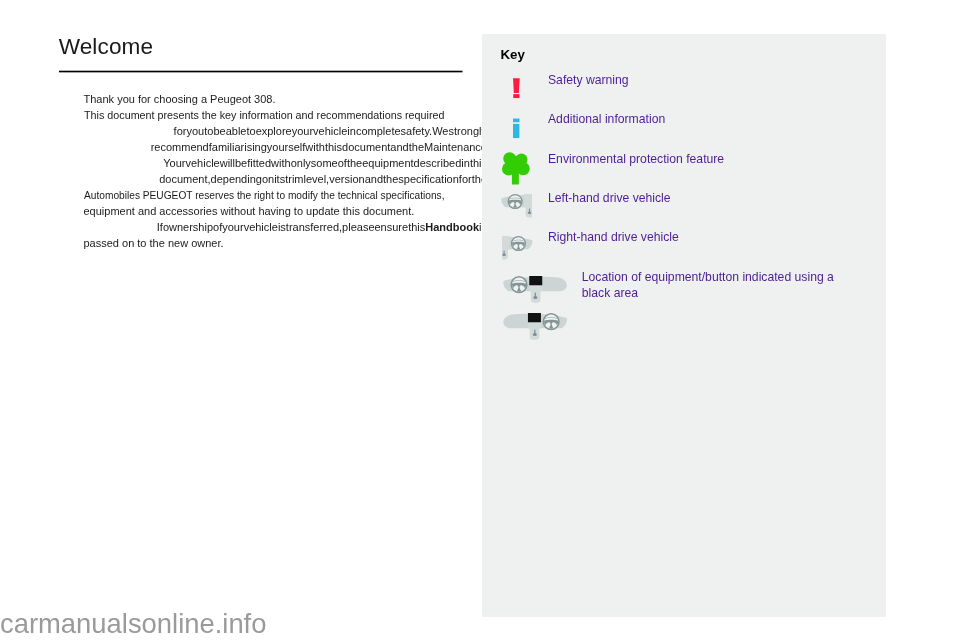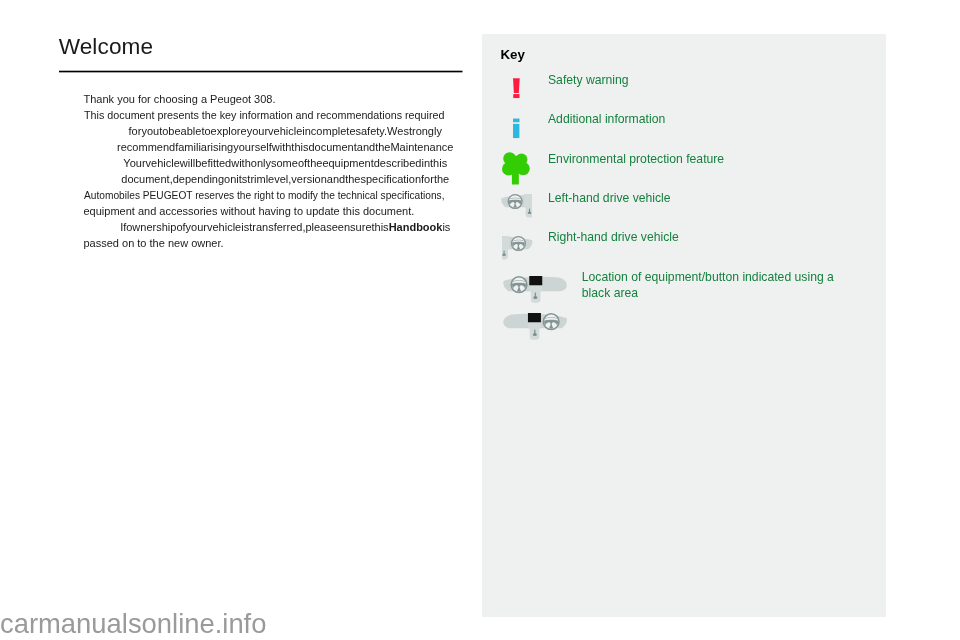--- a/index.html
+++ b/index.html
@@ -2,25 +2,25 @@
 <html><head>
 <meta charset="utf-8">
 <style>
   html,body{margin:0;padding:0;}
   body{width:960px;height:640px;background:#ffffff;font-family:"Liberation Sans",sans-serif;overflow:hidden;}
   .page{position:relative;width:960px;height:640px;}
   .title{position:absolute;left:58.7px;top:34px;font-size:22.6px;color:#1a1a1a;letter-spacing:0.1px;}
   .rule{position:absolute;left:58.5px;top:70px;width:404px;height:4px;}
   .body-col{position:absolute;left:58.5px;top:91px;width:403.5px;font-size:11px;line-height:16px;color:#1b1b1b;margin-left:25px;}
   .tline{white-space:nowrap;}
-  .tline.just{display:flex;justify-content:center;white-space:pre;}
+  .tline.just{display:flex;justify-content:flex-end;white-space:pre;}
   .keypanel{position:absolute;left:482.3px;top:34px;width:403.6px;height:583px;background:#eff1f1;}
   .keytitle{position:absolute;left:18.2px;top:13.4px;font-size:13.3px;font-weight:bold;color:#000;}
   .krow{position:absolute;}
-  .klabel{position:absolute;font-size:12.2px;line-height:15.7px;color:#15803d;white-space:nowrap;}
+  .klabel{position:absolute;font-size:12.2px;line-height:15.7px;color:#4c1d95;white-space:nowrap;}
   .kicon{position:absolute;}
   .dashclip{overflow:hidden;}
   .dashclip svg, .kicon svg{position:absolute;}
   .ink-red{fill:#fe1b40;}
   .ink-blue{fill:#2bb9e2;}
   .ink-green{fill:#33cd03;}
   .dash-body{fill:#ccd5d4;}
   .dash-console{fill:#d2dada;}
   .dash-wheel{fill:#849594;}
   .dash-screen{fill:#111111;}

